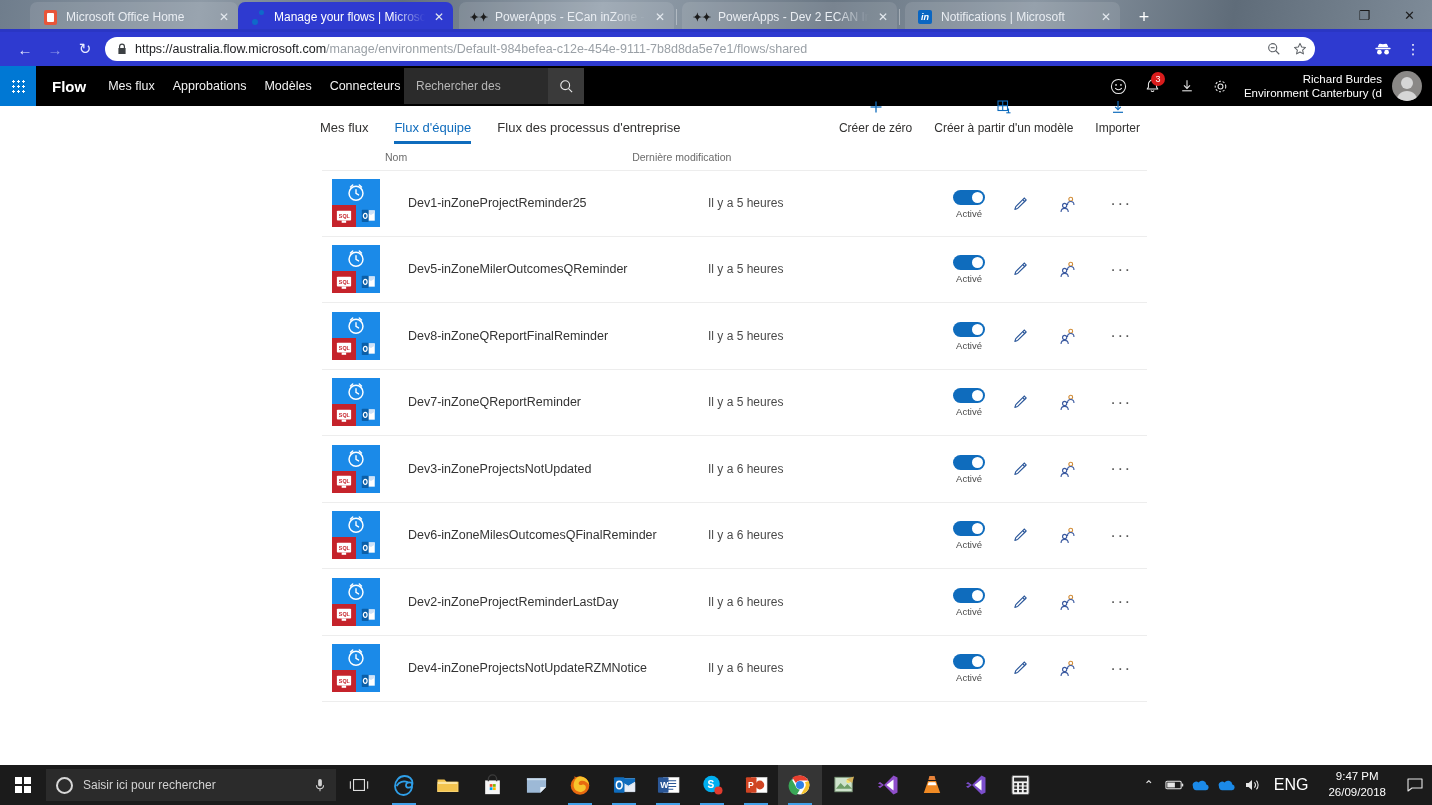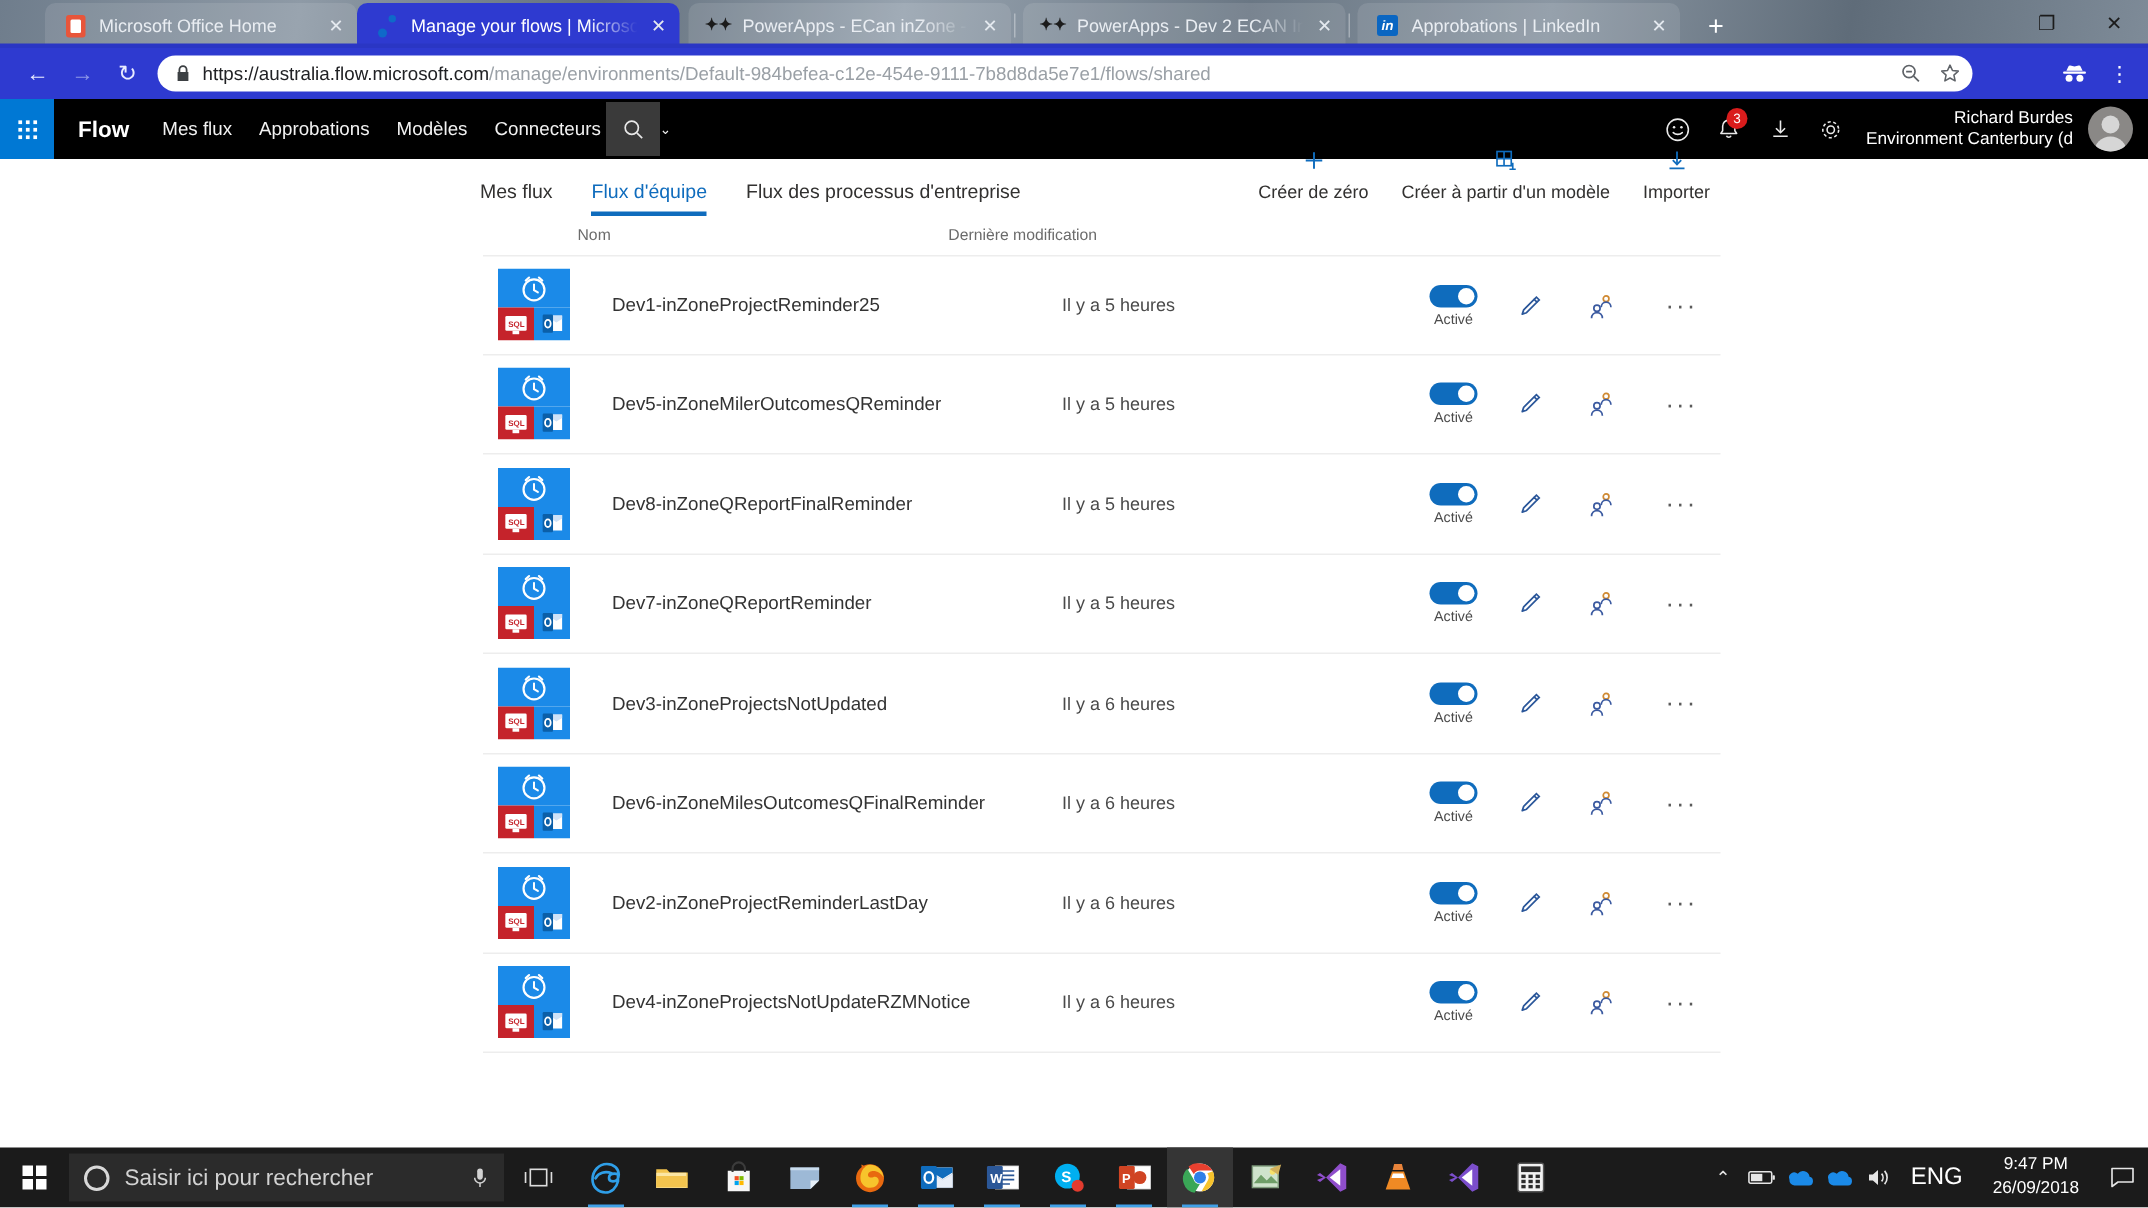--- a/index.html
+++ b/index.html
@@ -210,21 +210,21 @@
   }
   .startbtn { width: 46px; height: 40px; display:flex; align-items:center; justify-content:center;}
   .winlogo { width: 16px; height: 16px; display:grid; grid-template-columns: 7px 7px;
              grid-template-rows: 7px 7px; gap: 2px;}
   .winlogo i { background:#ffffff; display:block; }
   .cortana {
     width: 290px; height: 32px; background:#2b2b2b; display:flex; align-items:center;
     padding: 0 10px; gap: 10px;
   }
   .cortana .ring { width:17px;height:17px;border-radius:50%;border:2px solid #d8d8d8;flex:0 0 17px;}
-  .cortana .ctext { font-size: 15px; color:#d2d2d2; flex:1 1 auto;}
+  .cortana .ctext { font-size: 12px; color:#d2d2d2; flex:1 1 auto;}
   .cortana .mic { color:#d2d2d2; font-size: 13px;}
   .tv { width: 46px; height: 40px; display:flex;align-items:center;justify-content:center;color:#ddd;font-size:14px;}
   .apps { display:flex; align-items:center; height: 40px; }
   .app {
     width: 44px; height: 40px; display:flex; align-items:center; justify-content:center;
     position:relative;
   }
   .app.active { background:#353535; }
   .app .uline { position:absolute; bottom:0; left:10px; right:10px; height:2px; background:#40a0e8;}
   .tray { position:absolute; right: 0; bottom: 0; height: 40px; display:flex; align-items:center; }
@@ -272,21 +272,21 @@
       <span class="fav fav-pa">✦✦</span>
       <span class="tl">PowerApps - Dev 2 ECAN InZone</span>
       <span class="tclose">✕</span>
     </div>
     <div class="tabsep" style="left:899px;"></div>
 
     <div class="tab inactive" style="left:905px;width:215px;">
       <span class="fav">
           <i class="fav-li">in</i>
         </span>
-      <span class="tl">Approbations | LinkedIn</span>
+      <span class="tl">Notifications | Microsoft</span>
       <span class="tclose">✕</span>
     </div>
 
     <div class="newtab">+</div>
 
     <div class="wctrls">
       <div class="wbtn">❐</div>
       <div class="wbtn">✕</div>
     </div>
   </div>
@@ -343,20 +343,21 @@
       <a>Modèles</a>
       <a>Connecteurs</a>
     </div>
     <div class="langsel">
       <span>En</span>
       <span class="caret">⌄</span>
     </div>
   </div>
 
   <div class="searchwrap">
+    <input class="searchbox" type="text" placeholder="Rechercher des" style="">
     <button class="searchbtn">
       <svg width="15" height="15" viewBox="0 0 16 16">
           <circle cx="6.6" cy="6.6" r="4.7" fill="none" stroke="#e8e8e8" stroke-width="1.2"></circle>
           <line x1="10.2" y1="10.2" x2="14" y2="14" stroke="#e8e8e8" stroke-width="1.2"></line>
         </svg>
     </button>
   </div>
 
   <div class="appbar-right">
     <div class="abic">

